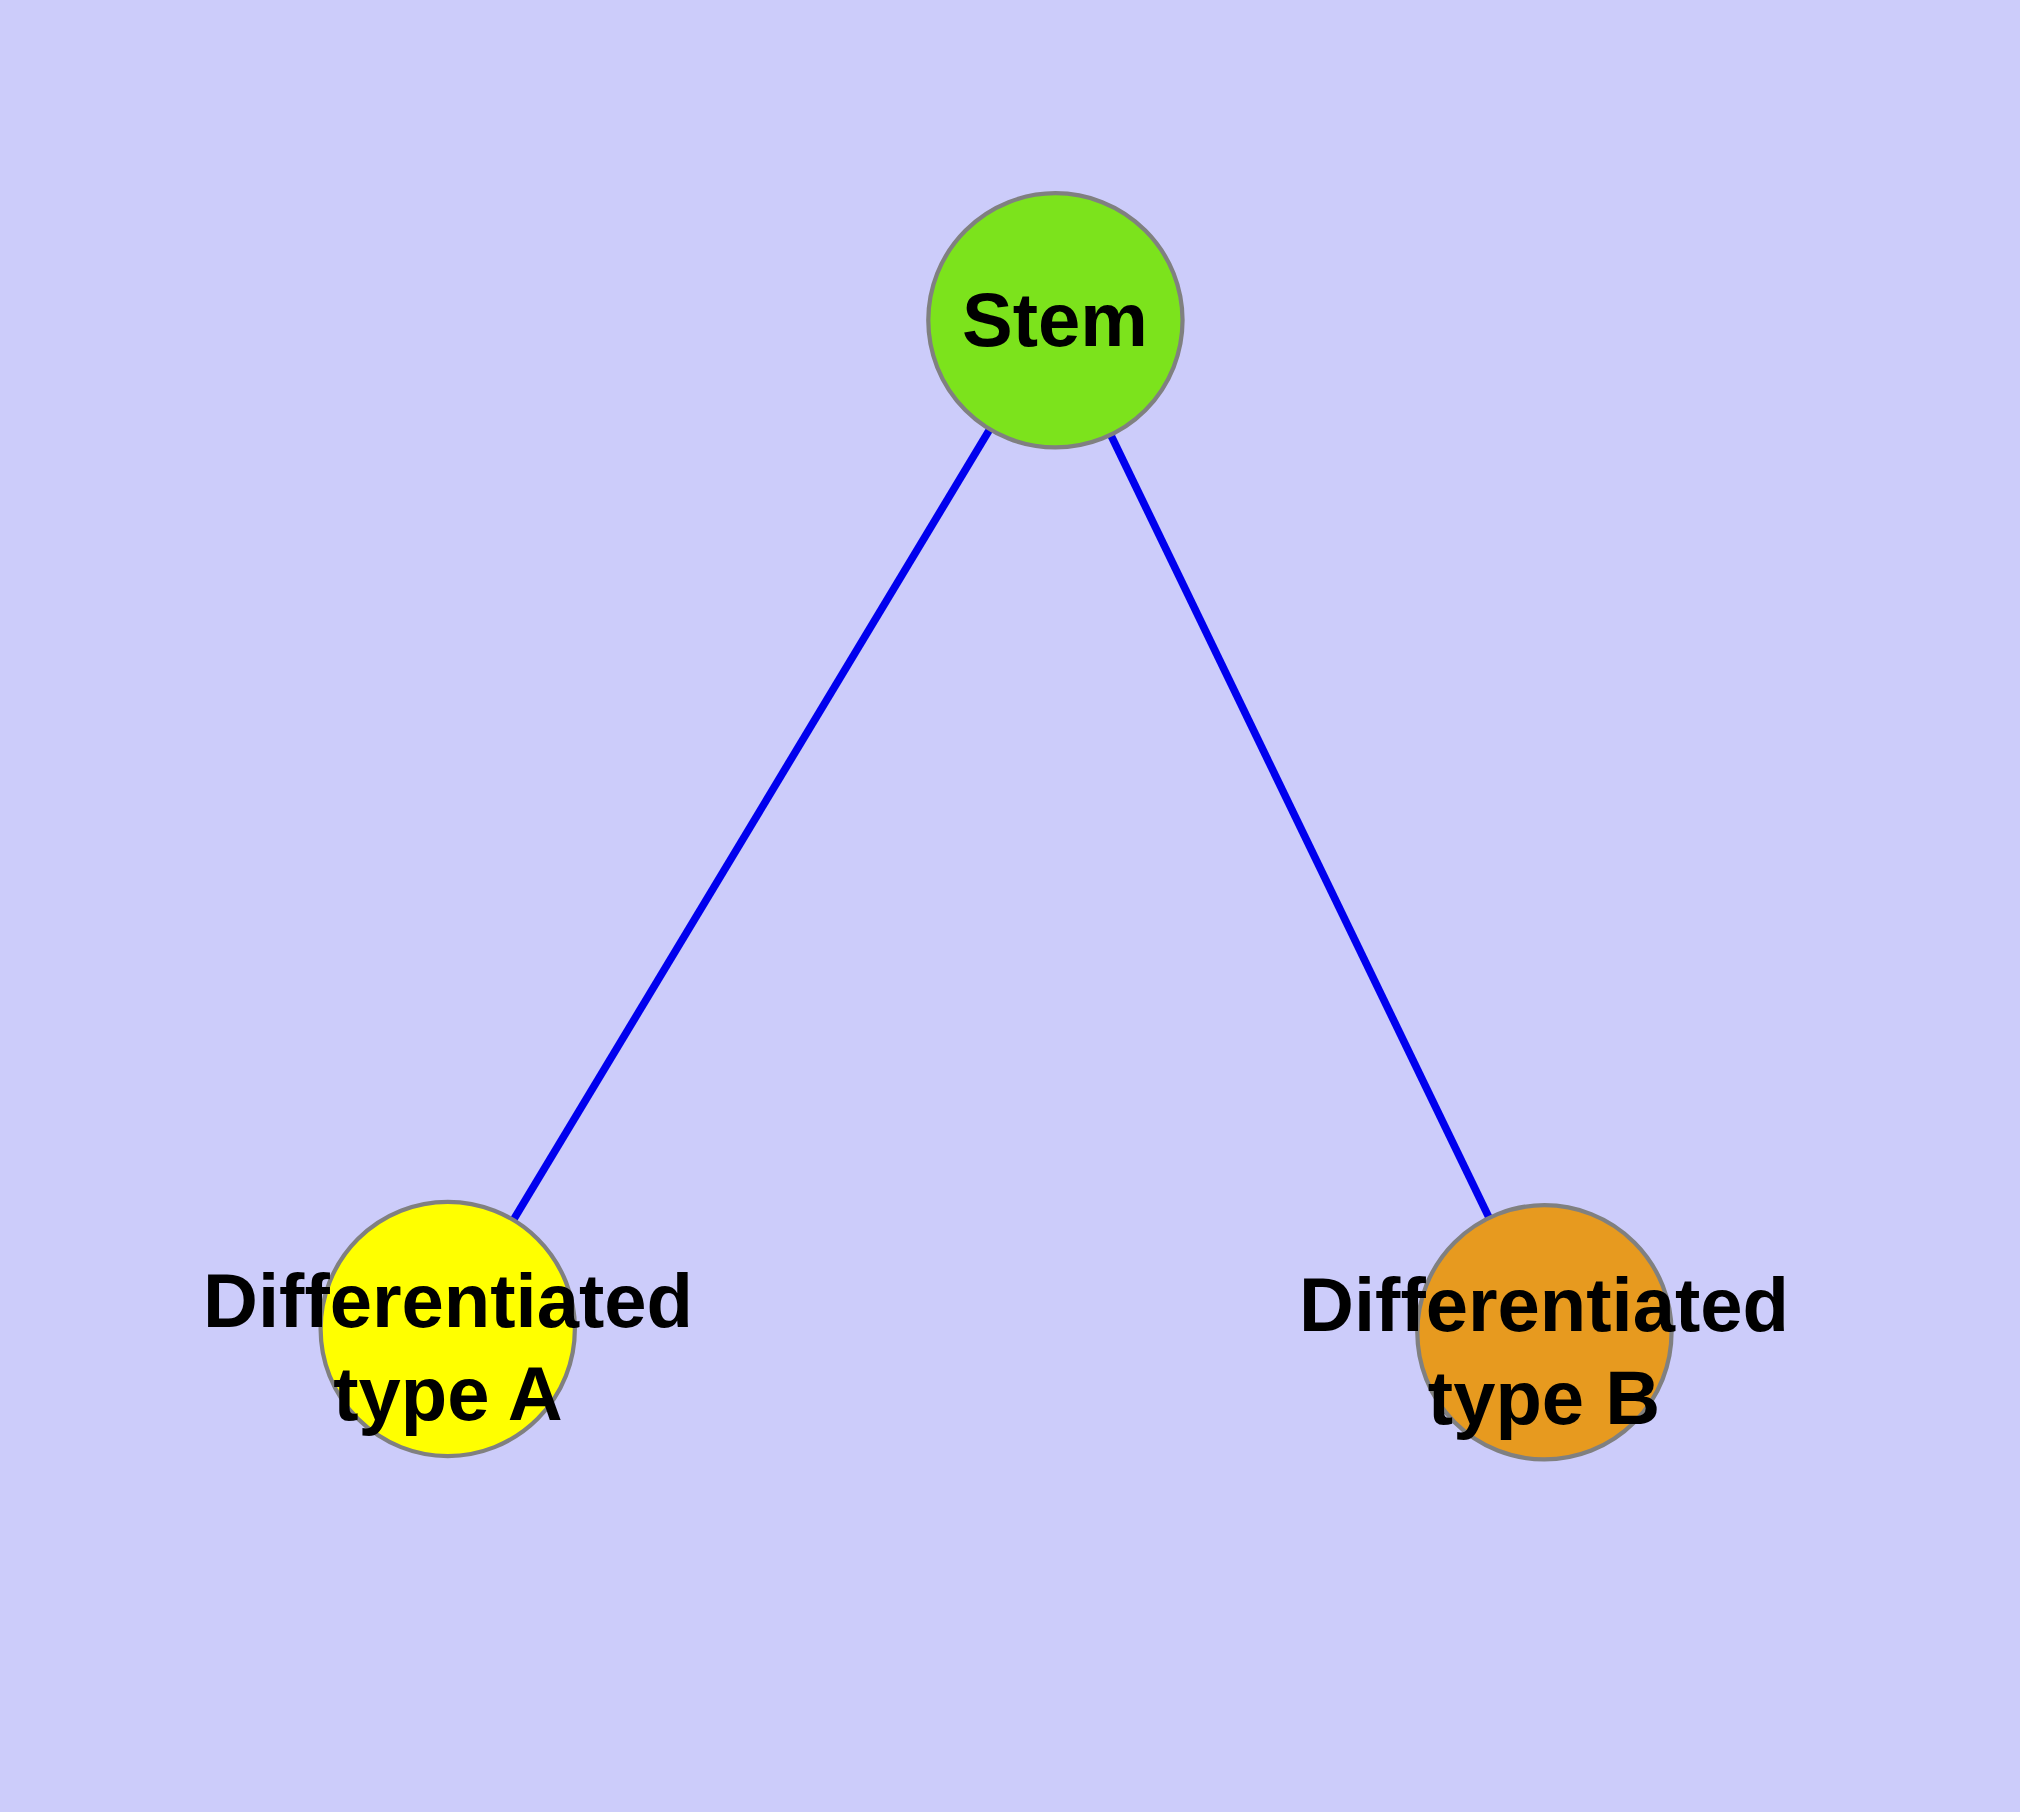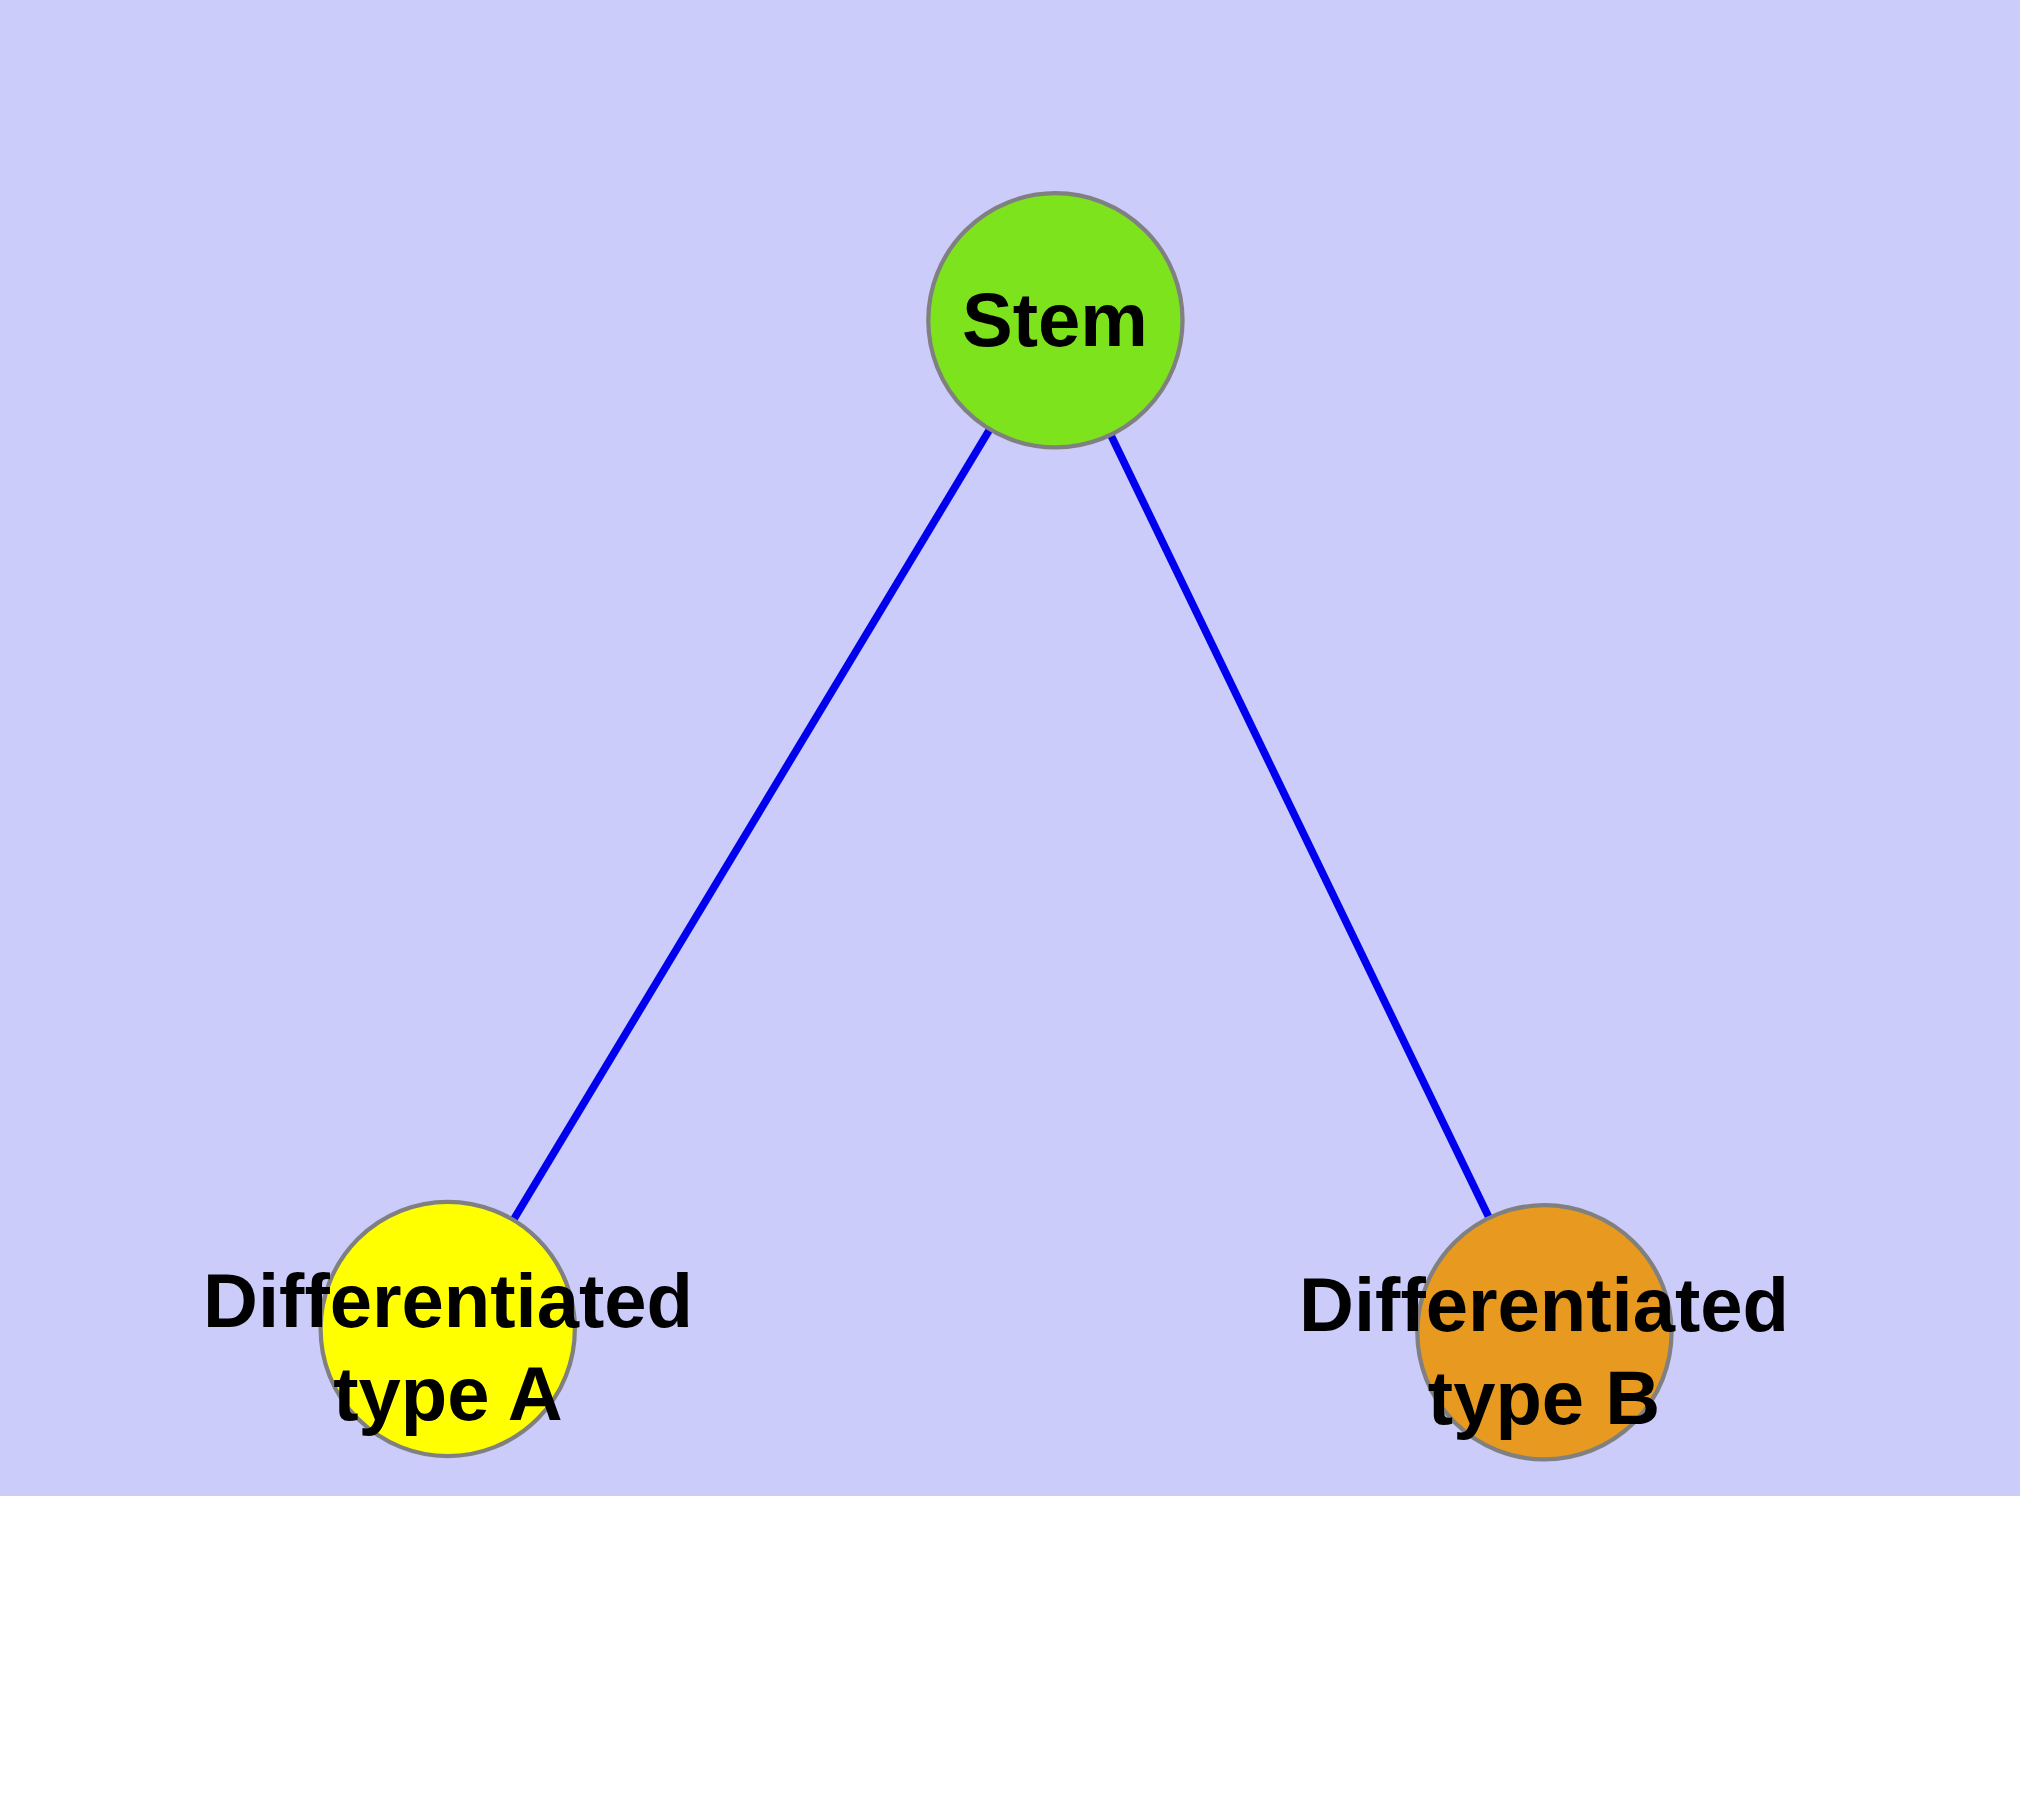--- a/index.html
+++ b/index.html
@@ -5,21 +5,21 @@
   html, body {
     margin: 0;
     padding: 0;
   }
   body {
     font-family: "Liberation Sans", sans-serif;
   }
   .canvas {
     position: relative;
     width: 2021px;
-    height: 1496px;
+    height: 1812px;
     overflow: hidden;
   }
   .diagram-svg {
     position: absolute;
     left: 0;
     top: 0;
   }
   .edge {
     stroke-width: 9;
     fill: none;

